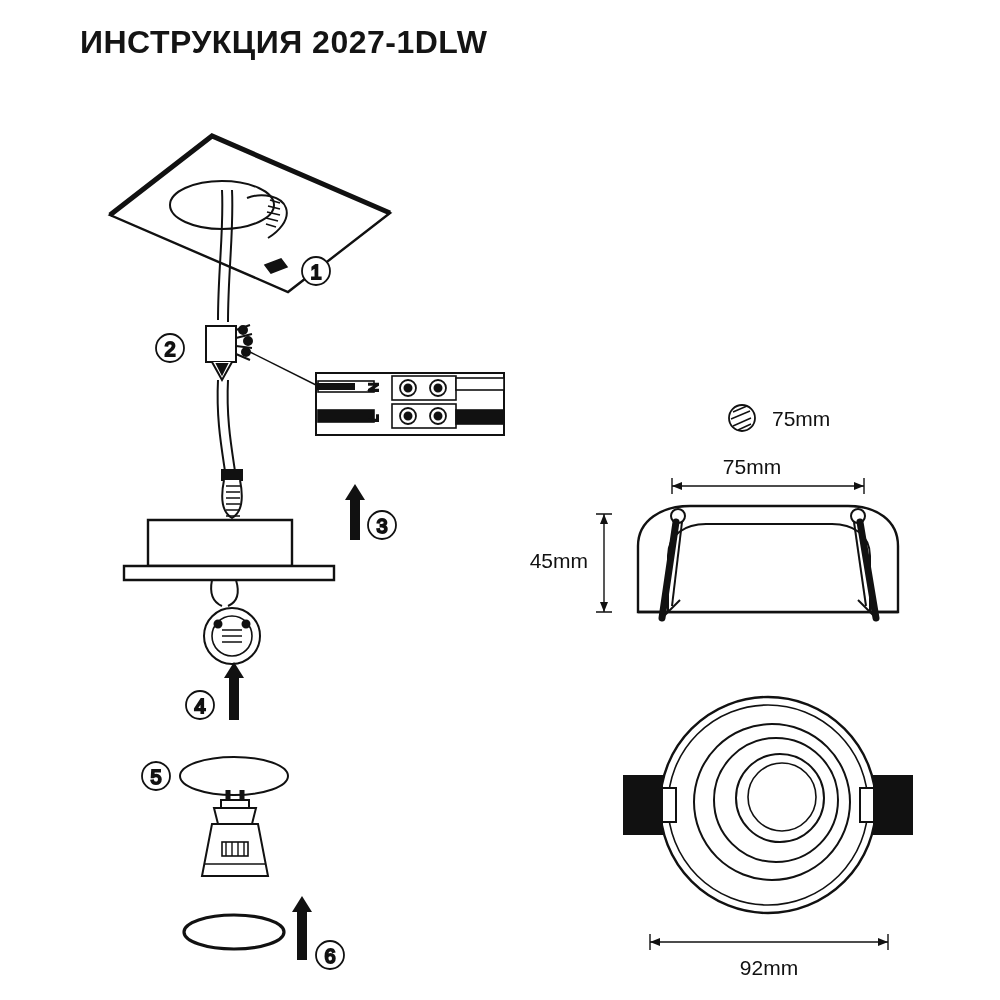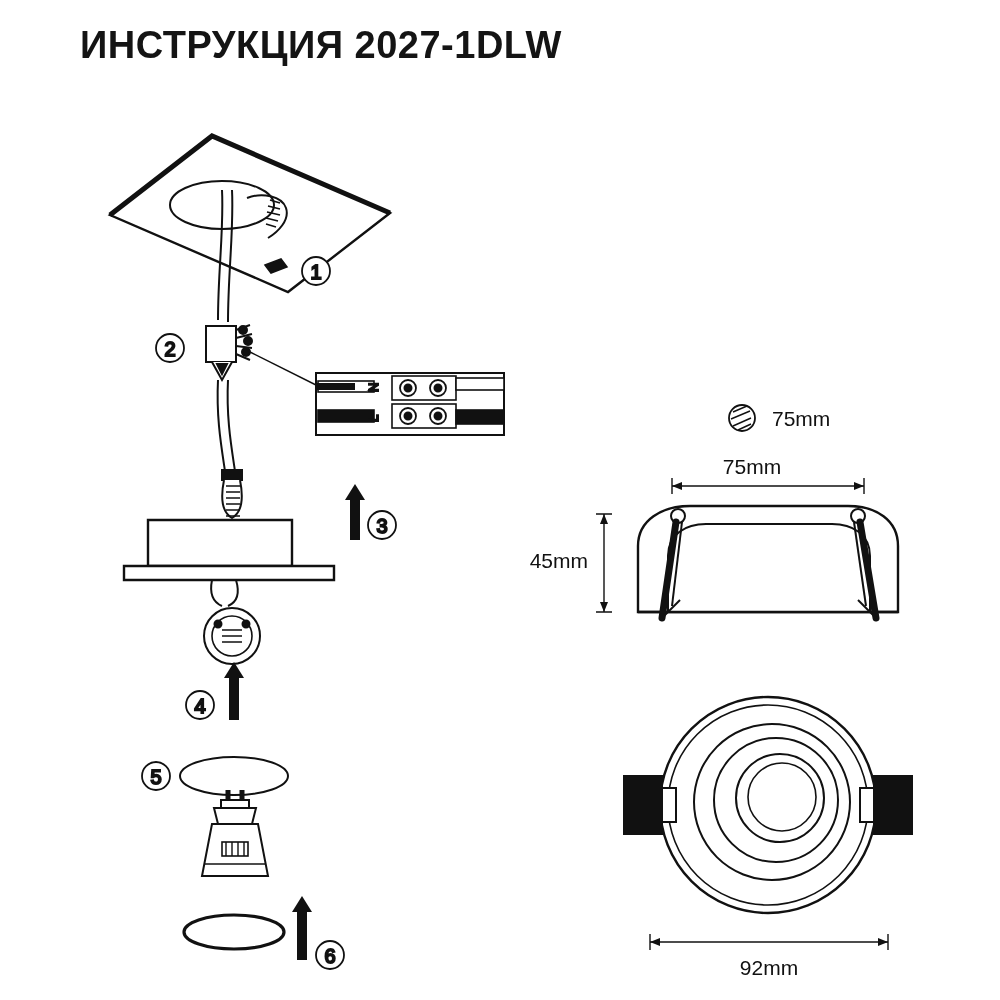--- a/index.html
+++ b/index.html
@@ -12,21 +12,21 @@
     height: 1000px;
     position: relative;
     font-family: "Liberation Sans", sans-serif;
     color: #1a1a1a;
     overflow: hidden;
   }
   #page-title {
     position: absolute;
     left: 80px;
     top: 24px;
-    font-size: 38px;
+    font-size: 32px;
     font-weight: bold;
     letter-spacing: 0.5px;
     color: #141414;
     white-space: nowrap;
   }
   .svg-layer {
     position: absolute;
     left: 0;
     top: 0;
     width: 1000px;

